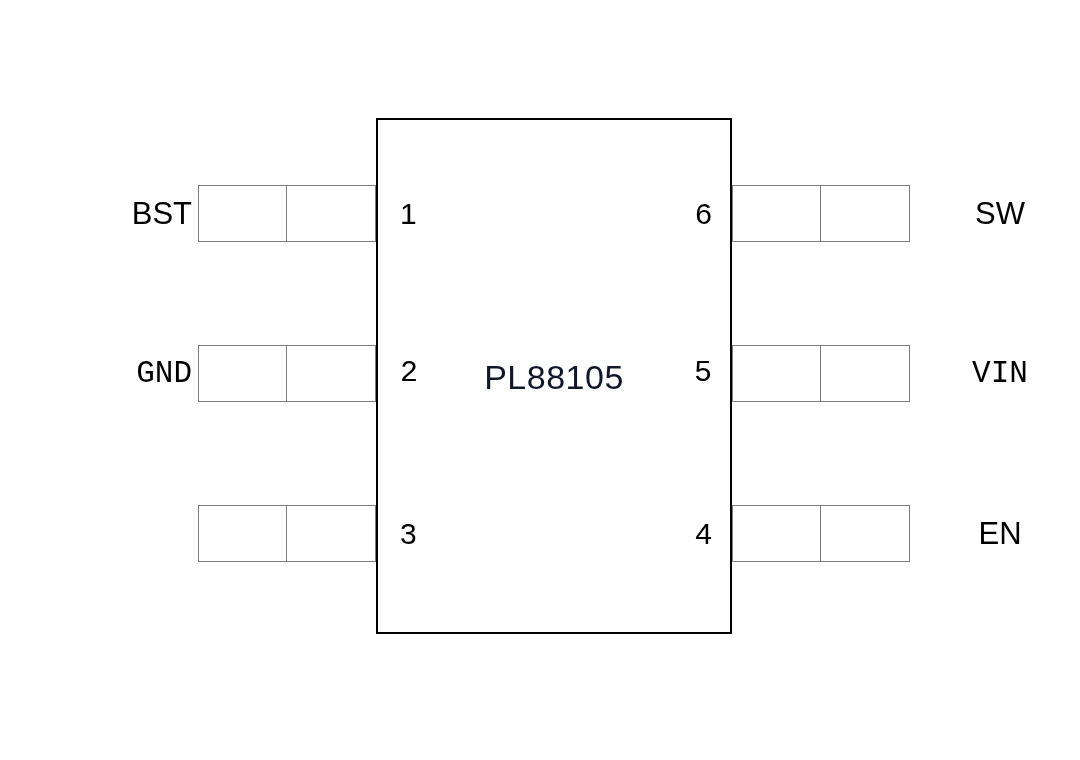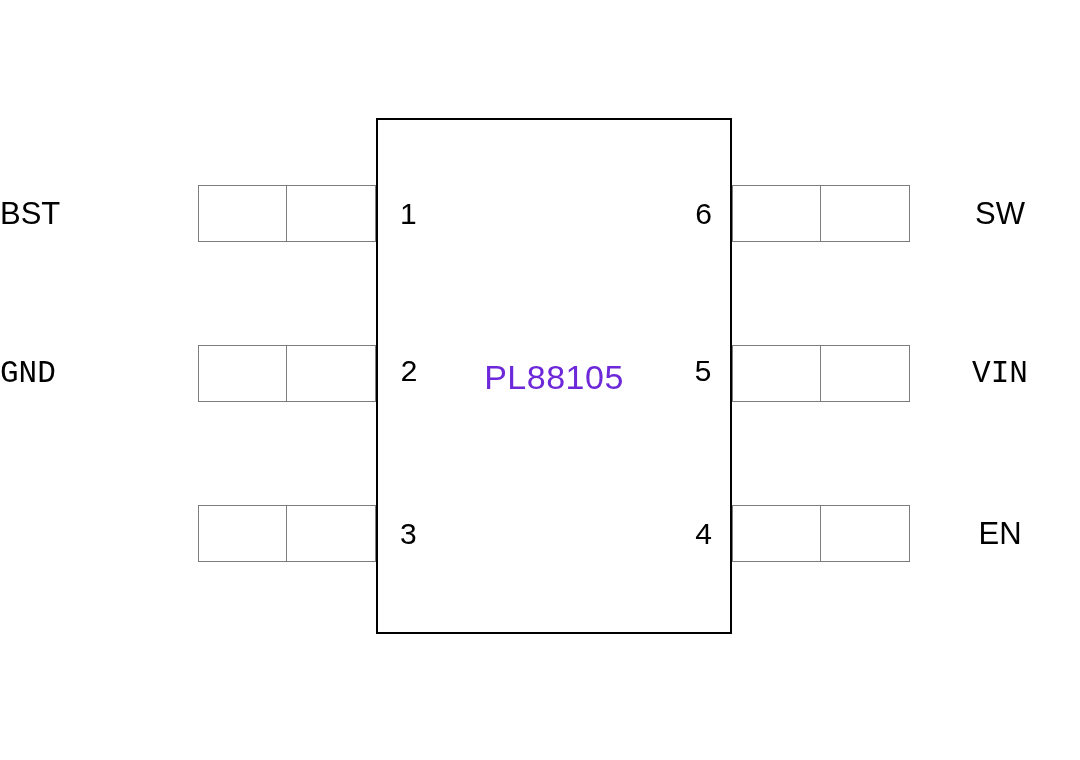--- a/index.html
+++ b/index.html
@@ -39,21 +39,21 @@
 
   .chip-label {
     position: absolute;
     left: 376px;
     top: 358px;
     width: 356px;
     text-align: center;
     font-size: 34px;
     line-height: 38px;
     letter-spacing: 0.5px;
-    color: #6d28d9;
+    color: #0f172a;
     z-index: 4;
     white-space: nowrap;
   }
 
   
   .pin-bar {
     position: absolute;
     width: 178px;
     height: 57px;
     box-sizing: border-box;
@@ -84,20 +84,21 @@
     font-size: 31px;
     line-height: 57px;
     height: 57px;
     color: #000000;
     white-space: nowrap;
     z-index: 2;
   }
   .signal-label.left {
     left: 0px;
     width: 192px;
+    text-align: right;
   }
   .signal-label.right {
     left: 920px;
     width: 160px;
     text-align: center;
   }
 
   
   .pin-number {
     position: absolute;

